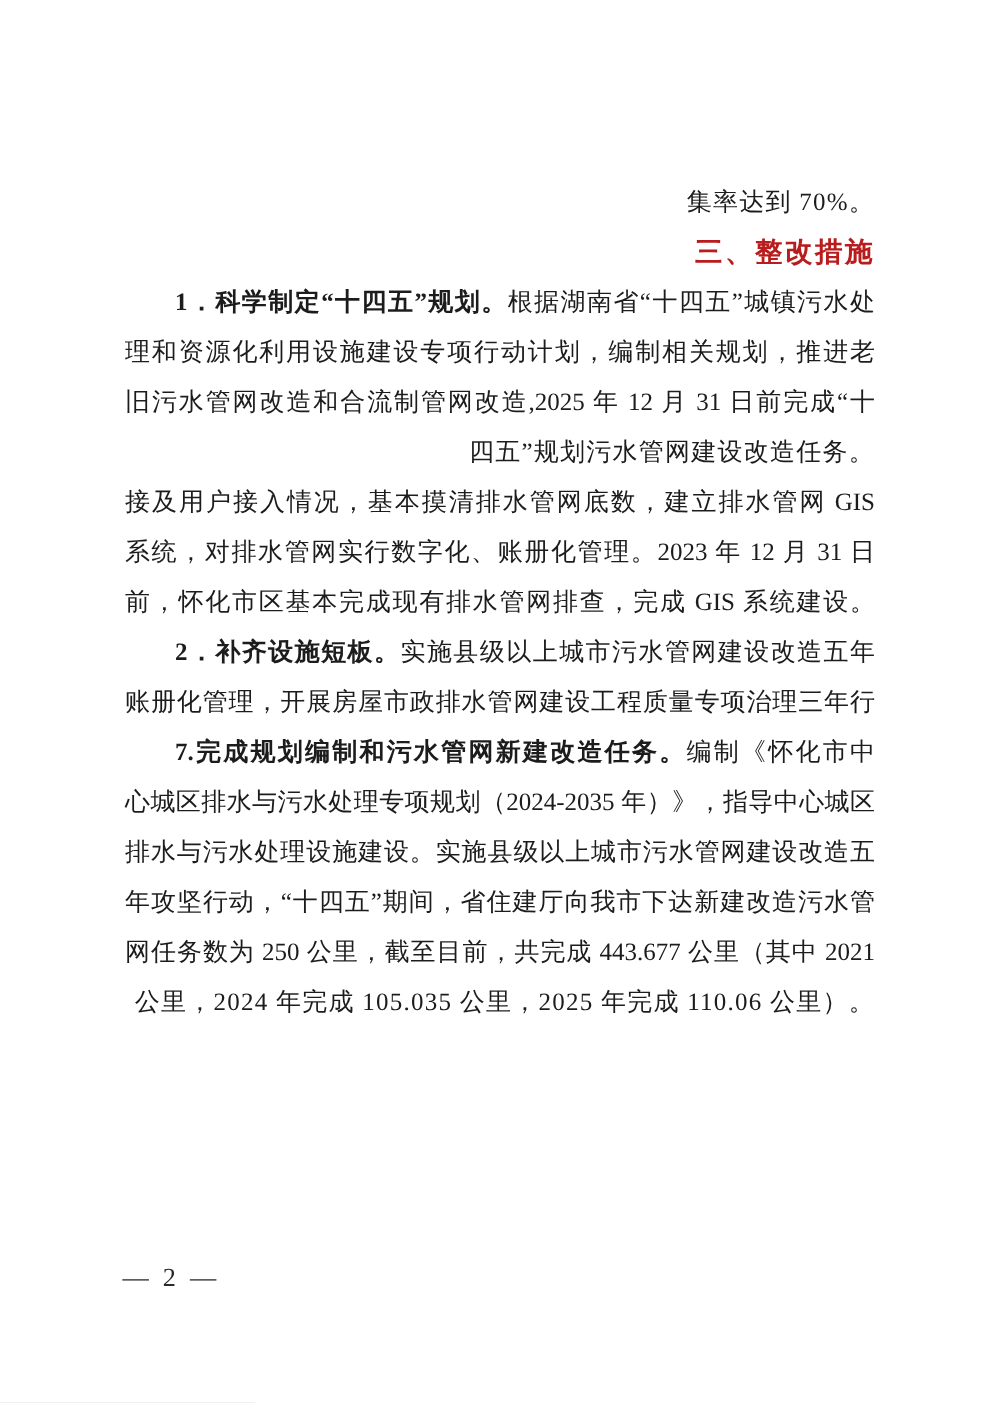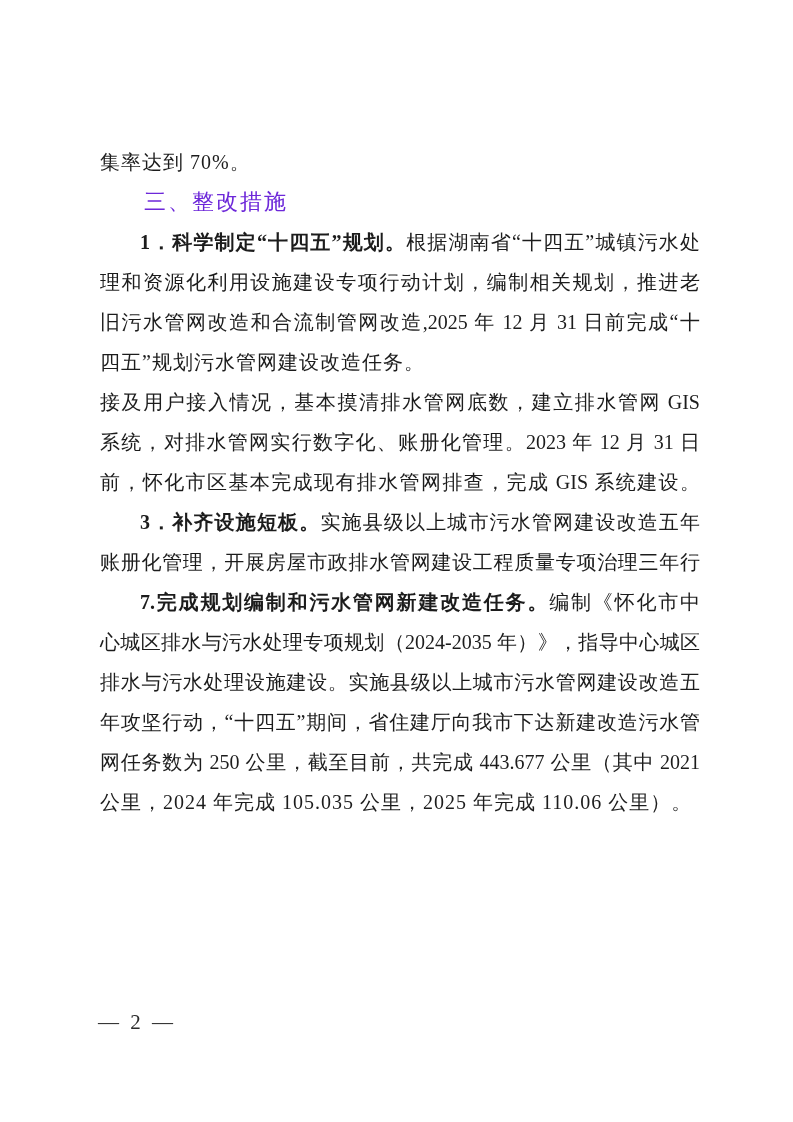--- a/index.html
+++ b/index.html
@@ -22,37 +22,38 @@
     left: 100px;
     top: 142px;
     width: 600px;
   }
   .line {
     height: 40px;
     line-height: 40px;
     font-size: 20px;
     letter-spacing: 1px;
     white-space: nowrap;
+    text-align: right;
   }
   .line.fill {
     white-space: normal;
     text-align: justify;
     text-align-last: justify;
     text-justify: inter-character;
     letter-spacing: 0;
   }
   .line.indent {
     text-indent: 2em;
   }
   .line.heading {
     font-family: "Liberation Sans", "DejaVu Sans", sans-serif;
-    font-weight: 400;
+    font-weight: 700;
     font-size: 22px;
     letter-spacing: 2px;
-    color: #6d28d9;
+    color: #b91c1c;
   }
   .lead {
     font-weight: 700;
     margin-top: 11px;
   }
   .footer {
     position: absolute;
     left: 98px;
     top: 1002px;
     height: 40px;
@@ -74,21 +75,21 @@
 
     <div class="line fill indent"><span class="lead">1．科学制定“十四五”规划。</span><span>根据湖南省“十四五”城镇污水处</span></div>
     <div class="line fill">理和资源化利用设施建设专项行动计划，编制相关规划，推进老</div>
     <div class="line fill">旧污水管网改造和合流制管网改造,2025 年 12 月 31 日前完成“十</div>
     <div class="line">四五”规划污水管网建设改造任务。</div>
 
     <div class="line fill">接及用户接入情况，基本摸清排水管网底数，建立排水管网 GIS</div>
     <div class="line fill">系统，对排水管网实行数字化、账册化管理。2023 年 12 月 31 日</div>
     <div class="line fill">前，怀化市区基本完成现有排水管网排查，完成 GIS 系统建设。</div>
 
-    <div class="line fill indent"><span class="lead">3．补齐设施短板。</span><span>实施县级以上城市污水管网建设改造五年</span></div>
+    <div class="line fill indent"><span class="lead">2．补齐设施短板。</span><span>实施县级以上城市污水管网建设改造五年</span></div>
     <div class="line fill">账册化管理，开展房屋市政排水管网建设工程质量专项治理三年行</div>
 
 
     <div class="line fill indent"><span class="lead">7.完成规划编制和污水管网新建改造任务。</span><span>编制《怀化市中</span></div>
     <div class="line fill">心城区排水与污水处理专项规划（2024-2035 年）》，指导中心城区</div>
     <div class="line fill">排水与污水处理设施建设。实施县级以上城市污水管网建设改造五</div>
     <div class="line fill">年攻坚行动，“十四五”期间，省住建厅向我市下达新建改造污水管</div>
     <div class="line fill">网任务数为 250 公里，截至目前，共完成 443.677 公里（其中 2021</div>
     <div class="line">公里，2024 年完成 105.035 公里，2025 年完成 110.06 公里）。</div>
 

